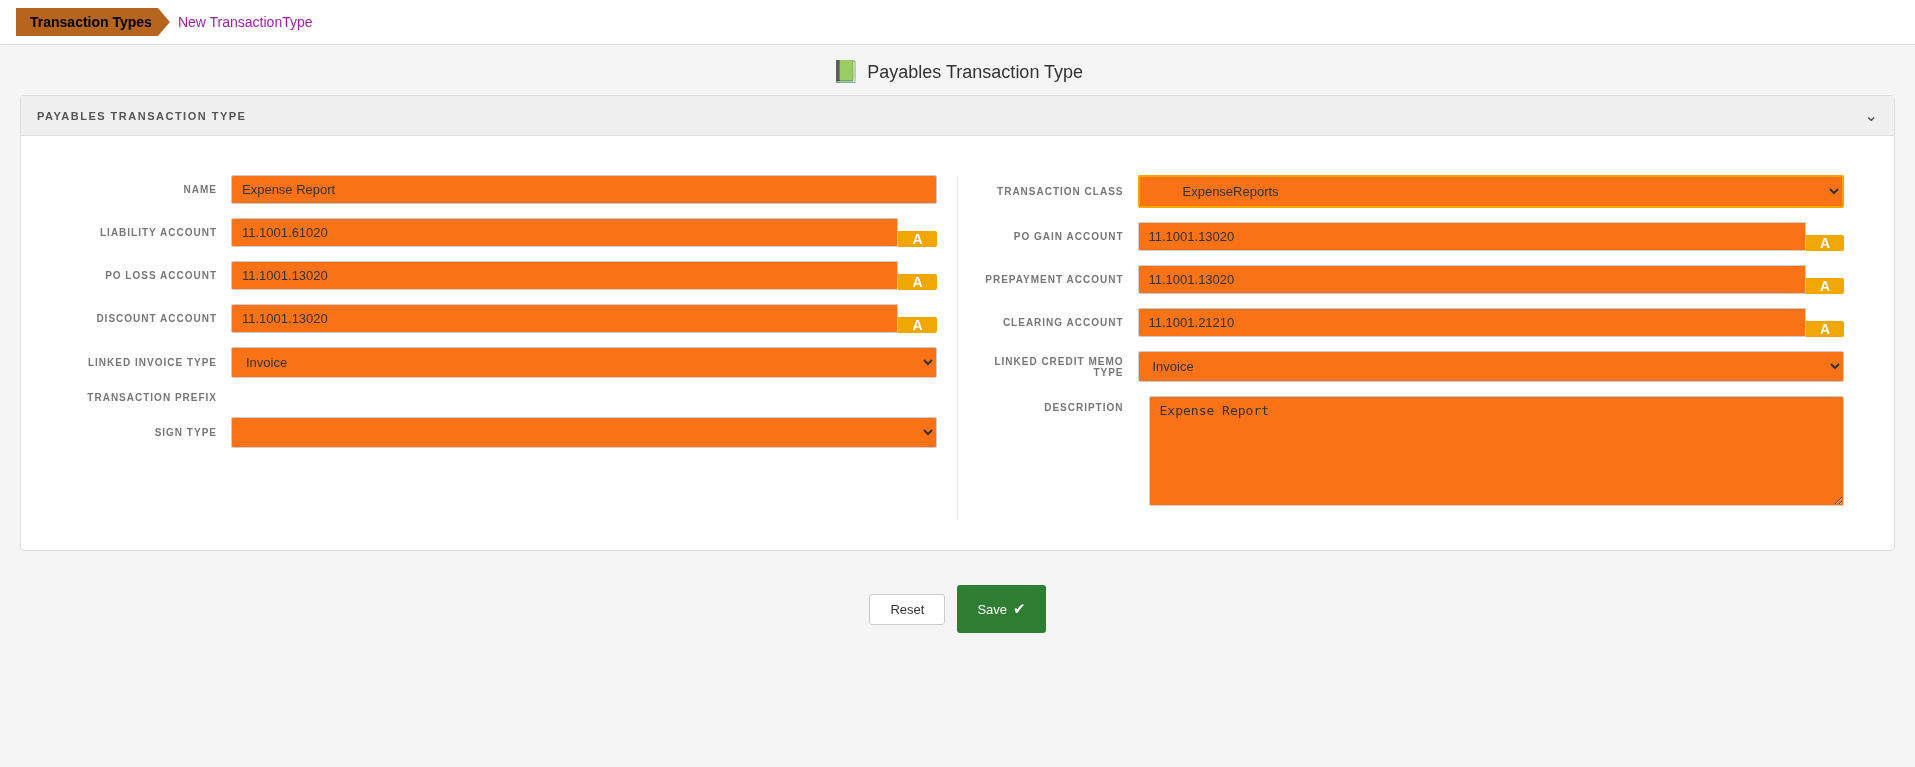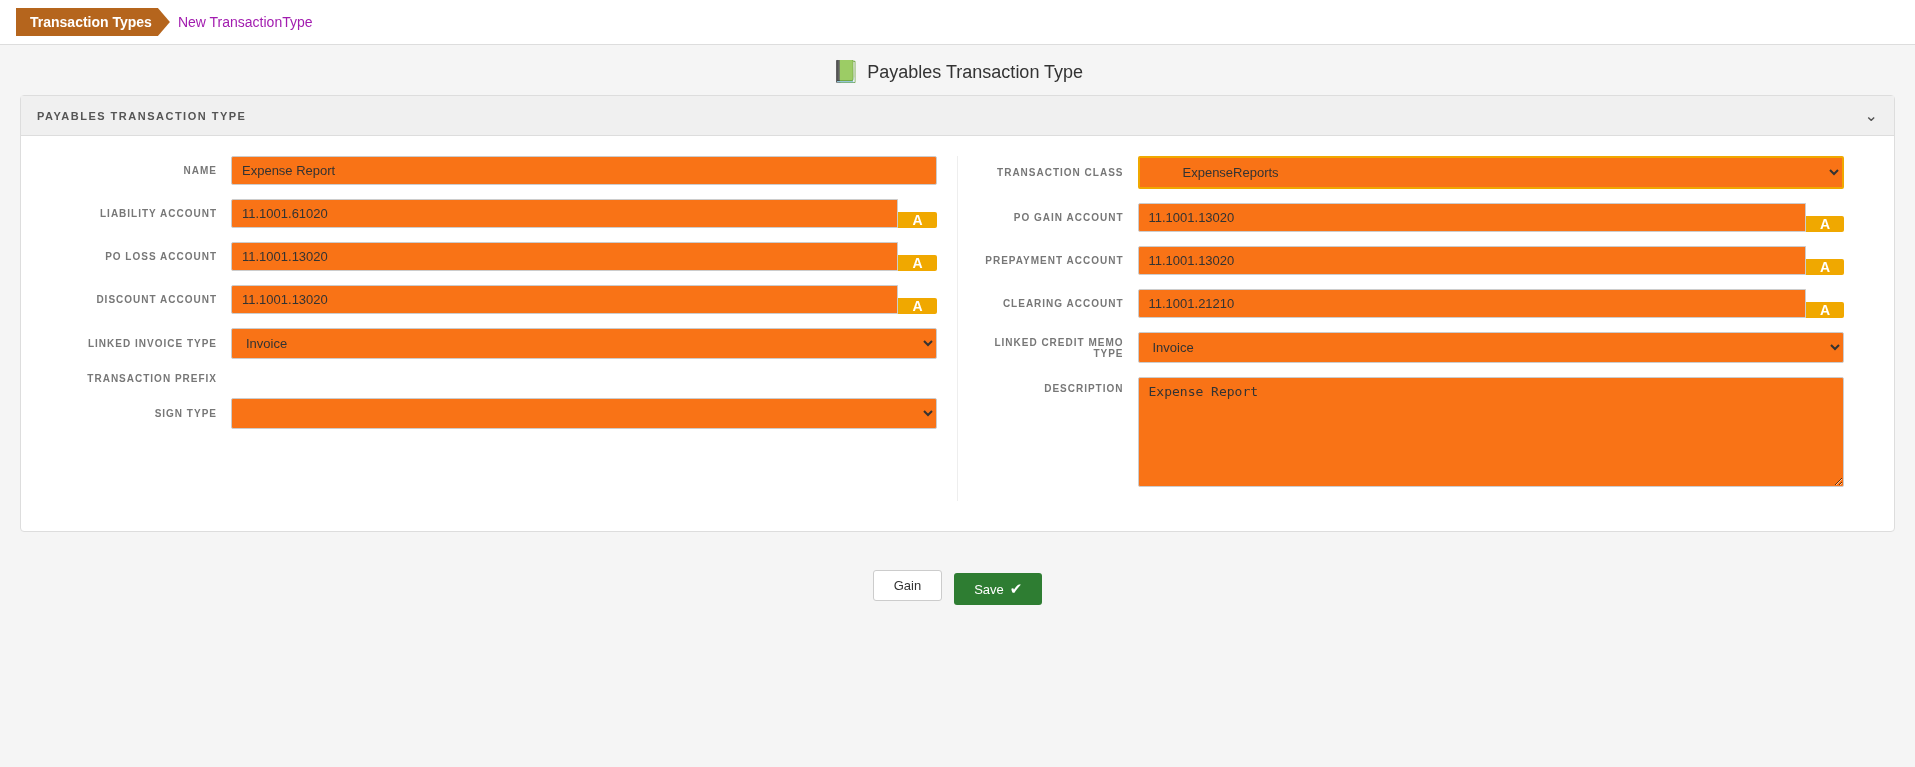--- a/index.html
+++ b/index.html
@@ -8,21 +8,21 @@
     
     .breadcrumb {
       display: flex;
       align-items: center;
       padding: 8px 16px;
       background: #fff;
       border-bottom: 1px solid #ddd;
     }
     .breadcrumb-active {
       background: #b5651d;
-      color: #ffffff;
+      color: #000000;
       padding: 6px 18px 6px 14px;
       font-weight: bold;
       font-size: 14px;
       clip-path: polygon(0 0, calc(100% - 12px) 0, 100% 50%, calc(100% - 12px) 100%, 0 100%);
       margin-right: 8px;
     }
     .breadcrumb-current {
       color: #a21caf;
       font-size: 14px;
     }
@@ -74,20 +74,21 @@
 
     
     .form-grid {
       display: grid;
       grid-template-columns: 1fr 1fr;
       gap: 0;
       padding: 20px 30px 30px 30px;
     }
     .form-section {
       padding: 0 20px;
+      margin-top: 19px;
     }
     .form-section:first-child {
       border-right: 1px solid #eee;
     }
 
     .form-row {
       display: flex;
       align-items: center;
       margin-bottom: 14px;
     }
@@ -164,28 +165,27 @@
       color: #333;
       padding: 7px 20px;
       border-radius: 3px;
       font-size: 13px;
       cursor: pointer;
     }
     .btn-save {
       background: #2e7d32;
       border: none;
       color: #fff;
-      padding: 7px 20px;
+      padding: 15px 20px;
       border-radius: 3px;
       font-size: 13px;
       cursor: pointer;
       display: flex;
       align-items: center;
       gap: 6px;
-      margin-top: 7px;
     }
     .btn-save .save-icon {
       font-size: 15px;
     }
   </style>
 </head>
 <body>
 
 <div class="breadcrumb">
   <div class="breadcrumb-active">Transaction Types</div>
@@ -298,28 +298,28 @@
       <div class="form-row">
         <label class="form-label">Linked Credit Memo Type</label>
         <select class="form-control">
           <option>Invoice</option>
           <option>Credit Memo</option>
           <option>Debit Memo</option>
         </select>
       </div>
 
 
-      <div class="form-row" style="align-items: flex-start;">
+      <div class="form-row" style="align-items: flex-start; gap: 11px;">
         <label class="form-label" style="padding-top: 6px;">Description</label>
         <textarea class="form-control" style="">Expense Report</textarea>
       </div>
 
     </div>
   </div>
 </div>
 
 <div class="form-footer">
-  <button class="btn-reset">Gain</button>
+  <button class="btn-reset">Reset</button>
   <button class="btn-save">
     <span>Save</span>
     <span class="save-icon">✔</span>
   </button>
 </div>
 
 </body></html>

